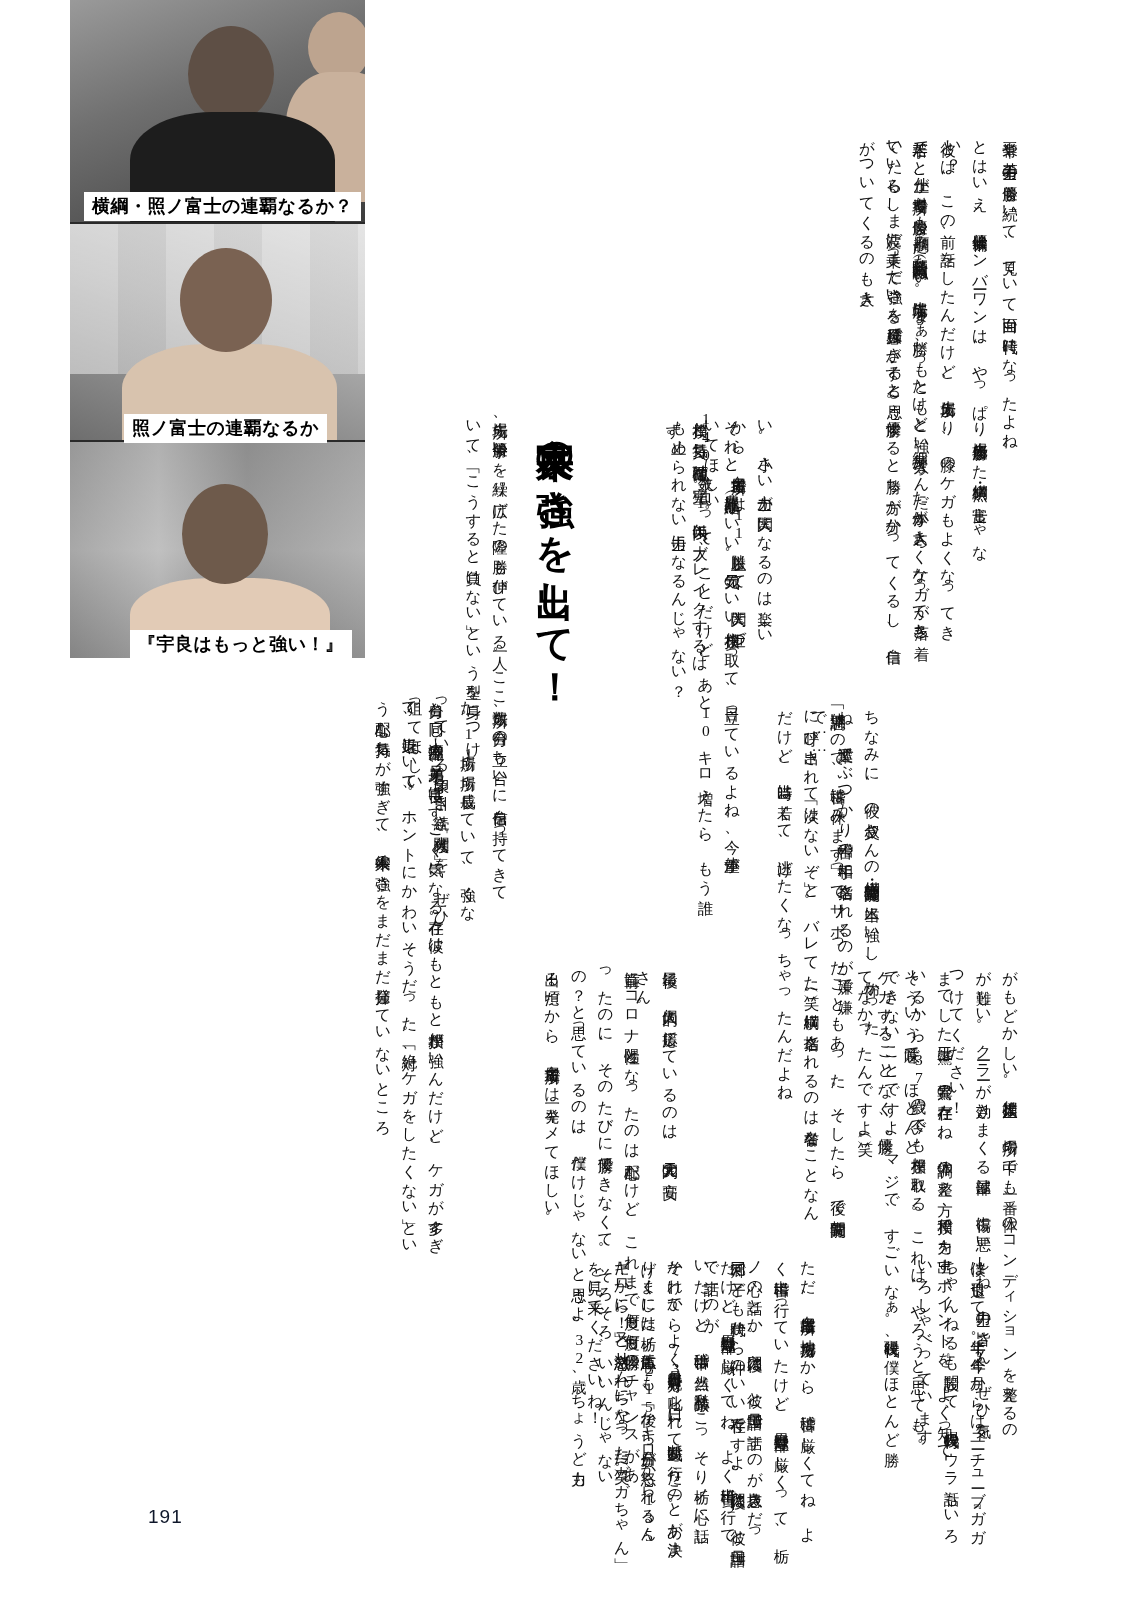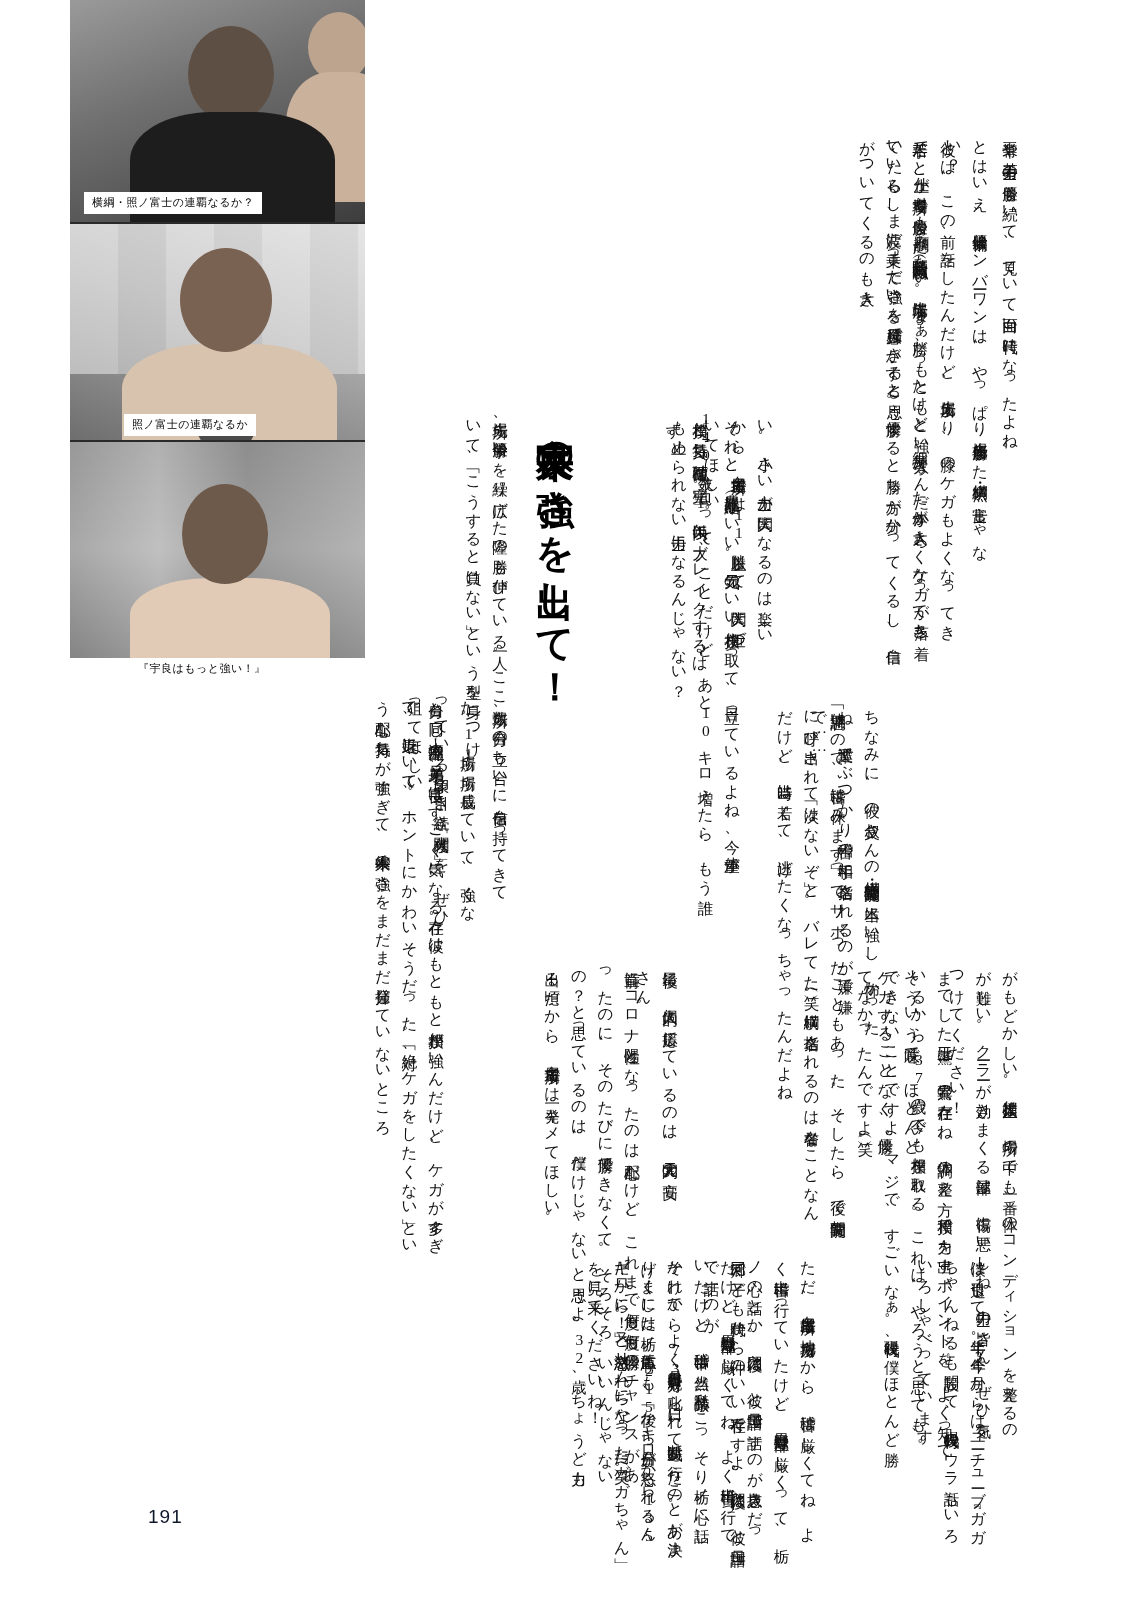--- a/index.html
+++ b/index.html
@@ -69,31 +69,31 @@
 
   .p3 .fig-head { left: 112px; top: 42px; width: 86px; height: 100px; background: #6e5a4b; }
   .p3 .fig-body { left: 60px; top: 136px; width: 200px; height: 92px; background: #e2cbb6; }
   .p3 .bg-blur { position:absolute; inset:0; background: linear-gradient(90deg,#9e9e9e,#c8c8c8 30%,#8d8d8d 60%,#b4b4b4); opacity:.6; }
 
   
   .caption {
     position: absolute;
     background: #ffffff;
     color: #000;
-    font-size: 11px;
+    font-size: 18px;
     line-height: 1;
     padding: 5px 8px 6px;
     font-family: "Liberation Sans", sans-serif;
-    font-weight: normal;
+    font-weight: bold;
     letter-spacing: 0.5px;
     white-space: nowrap;
   }
   .cap1 { left: 84px; top: 192px; }
   .cap2 { left: 124px; top: 414px; }
-  .cap3 { left: 130px; top: 630px; margin-top: 28px; }
+  .cap3 { left: 130px; top: 630px; }
   .col {
     position: absolute;
     writing-mode: vertical-rl;
     text-orientation: upright;
     font-size: 15.5px;
     line-height: 26.6px;
     letter-spacing: 1.0px;
   }
 
   

